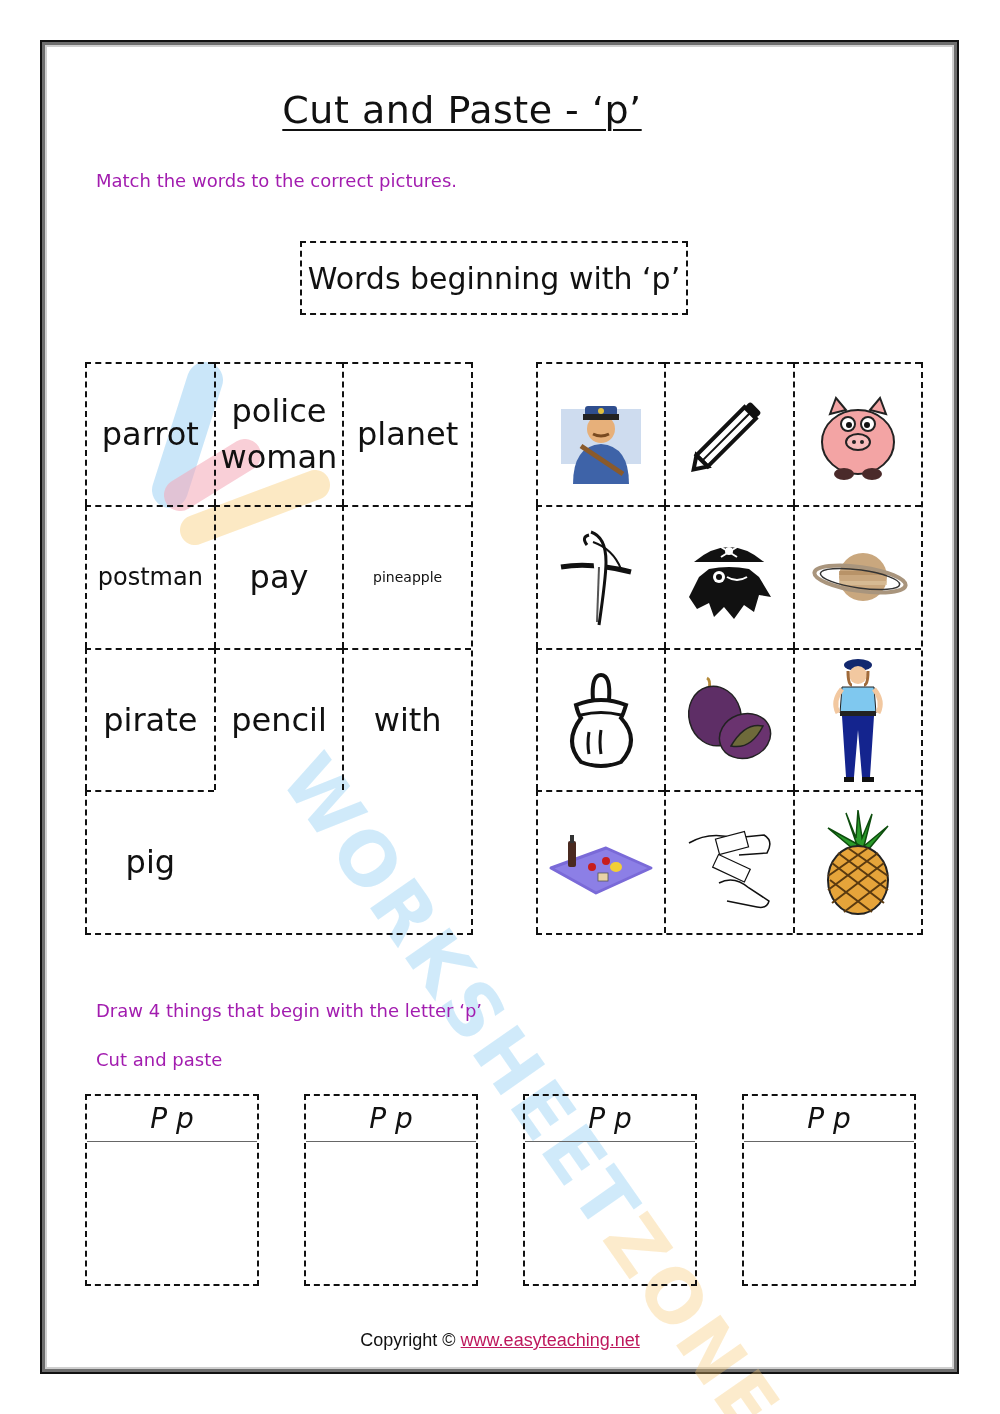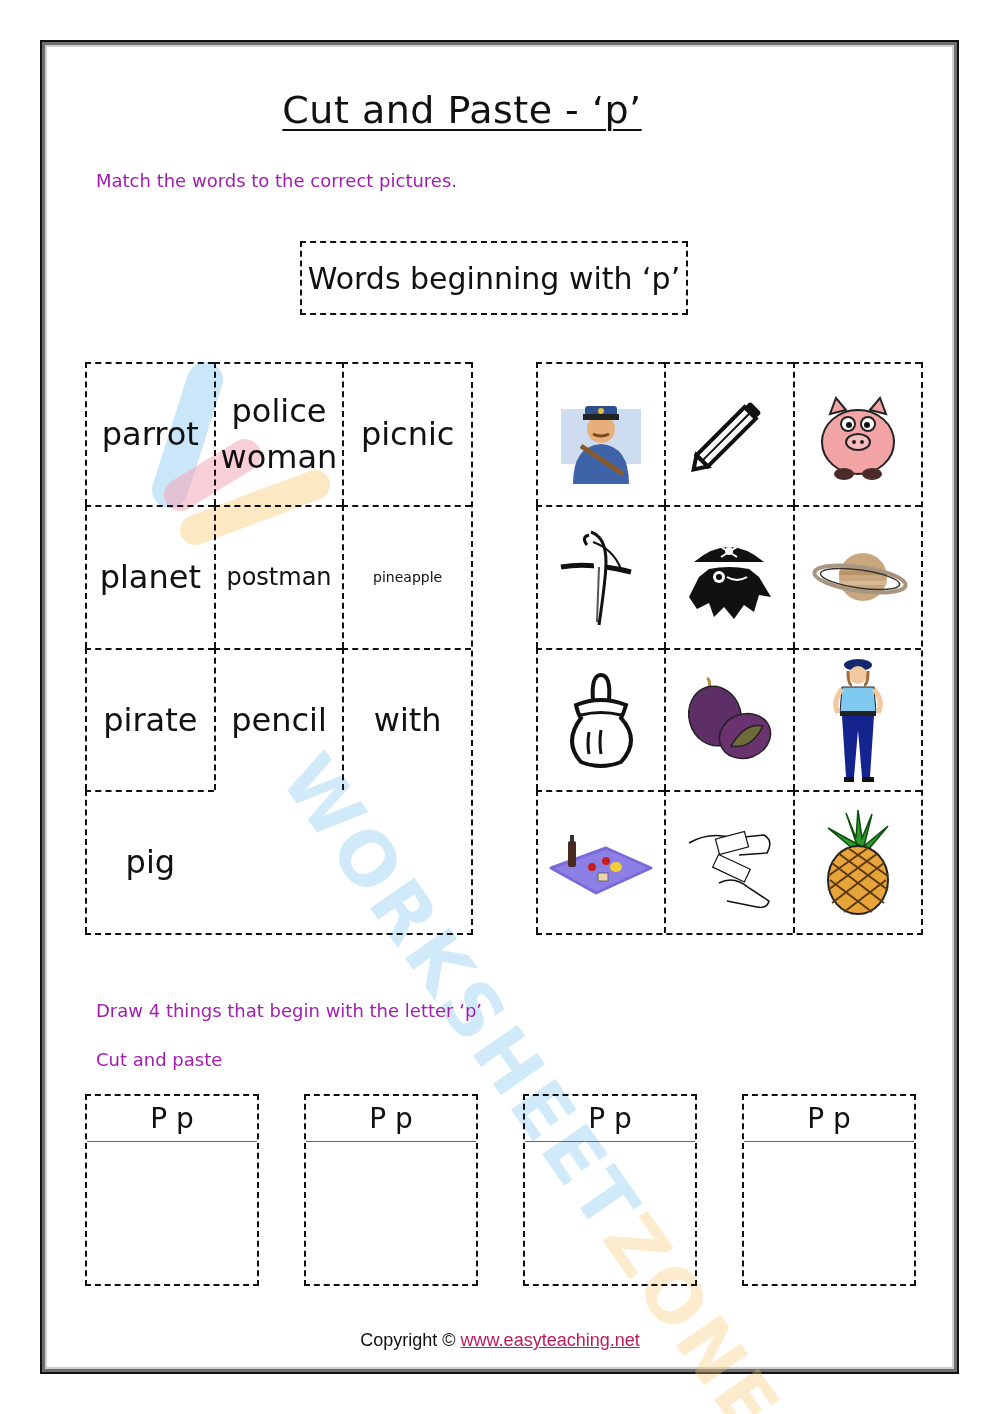--- a/index.html
+++ b/index.html
@@ -28,21 +28,21 @@
                 position: relative; }
   .word-grid { left: 85px; top: 362px; width: 388px; height: 573px; }
   .pic-grid { left: 536px; top: 362px; width: 387px; height: 573px; }
   .word { font-size: 32px; line-height: 1.45; }
   .word.small { font-size: 24px; }
   .word.tiny { font-size: 14px; }
 
   .pic svg { width: 100px; height: 100px; }
 
   .pp-box { position: absolute; top: 1094px; width: 174px; height: 192px; box-sizing: border-box;
-            border: 2px dashed #111; }
+            border: 2px dashed #111; font-style: italic; }
   .pp-head { height: 45px; border-bottom: 1px solid #666; display: flex; align-items: center;
              justify-content: center; font-size: 28px; }
 
   .copyright { position: absolute; left: 0; width: 1000px; top: 1330px; text-align: center;
                font-family: "Liberation Sans", sans-serif; font-size: 18px; color: #111; }
   .copyright a { color: #be185d; text-decoration: underline; }
 
   .wm { position: absolute; pointer-events: none; }
   .wm-text { position: absolute; left: 300px; top: 720px; transform: rotate(55deg); transform-origin: left center;
              font-family: "DejaVu Sans", sans-serif; font-weight: bold; font-size: 74px; letter-spacing: 4px;
@@ -71,29 +71,29 @@
   <span>Words beginning with ‘p’</span>
 </div>
 
 <div class="grid word-grid">
   <div class="cell">
       <span class="word">parrot</span>
     </div>
   <div class="cell">
       <span class="word" style="line-height:1.45">police woman</span>
     </div>
-  <div class="cell">
-      <span class="word">picnic</span>
-    </div>
 
   <div class="cell">
       <span class="word">planet</span>
     </div>
   <div class="cell">
       <span class="word small">postman</span>
+    </div>
+  <div class="cell">
+      <span class="word">pay</span>
     </div>
 
   <div class="cell">
       <span class="word tiny">pineapple</span>
     </div>
   <div class="cell">
       <span class="word">pirate</span>
     </div>
 
   <div class="cell">

